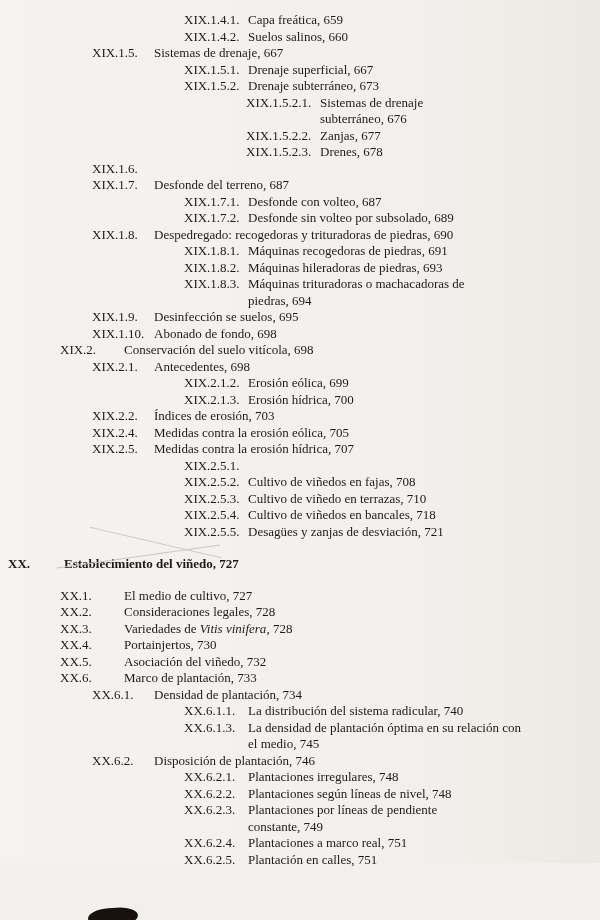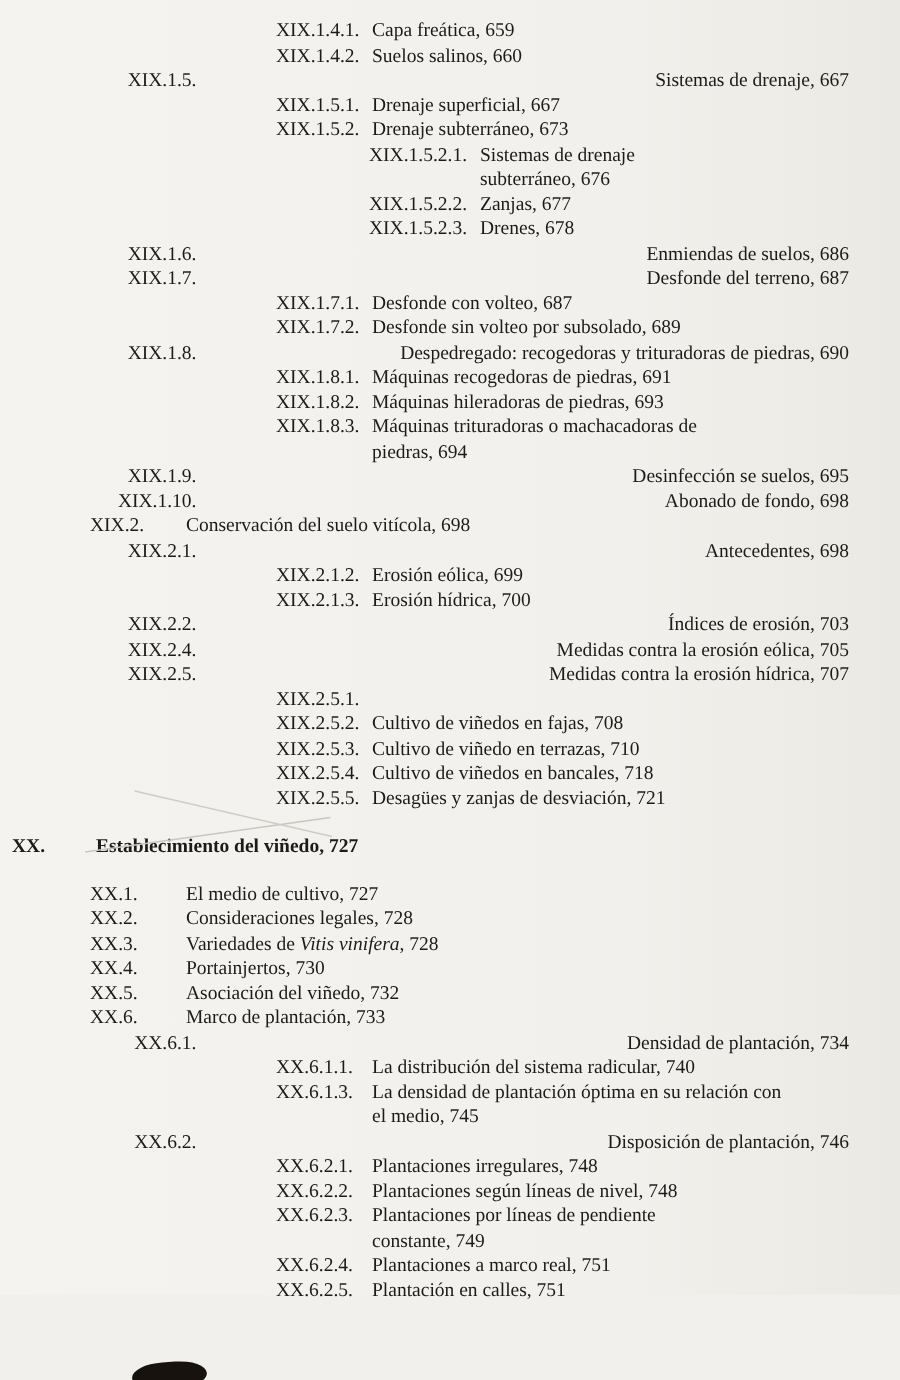--- a/index.html
+++ b/index.html
@@ -23,21 +23,21 @@
     padding: 12px 34px 0 0;
     background: linear-gradient(90deg, #f4f3ef 0%, #f1f0ec 70%, #eae9e3 100%);
   }
   .row {
     display: grid;
     grid-template-columns: var(--numw, 60px) 1fr;
     line-height: 16.5px;
   }
   .lvl0 { margin-left: 8px;   --numw: 56px; }
   .lvl1 { margin-left: 60px;  --numw: 64px; }
-  .lvl2 { margin-left: 69px; text-align: right; --numw: 62px; }
+  .lvl2 { margin-left: 92px; --numw: 62px; }
   .lvl3 { margin-left: 184px; --numw: 64px; }
   .lvl4 { margin-left: 246px; --numw: 74px; }
   .chapter {
     font-weight: bold;
     margin-top: 16px;
     margin-bottom: 15px;
   }
   .num {
     white-space: nowrap;
   }
@@ -104,21 +104,20 @@
       <div class="row lvl4">
         <span class="num">XIX.1.5.2.2.</span>
         <span class="title">Zanjas, 677</span>
       </div>
       <div class="row lvl4">
         <span class="num">XIX.1.5.2.3.</span>
         <span class="title">Drenes, 678</span>
       </div>
       <div class="row lvl2">
         <span class="num">XIX.1.6.</span>
-        <span class="title">Enmiendas de suelos, 686</span>
       </div>
       <div class="row lvl2">
         <span class="num">XIX.1.7.</span>
         <span class="title">Desfonde del terreno, 687</span>
       </div>
       <div class="row lvl3">
         <span class="num">XIX.1.7.1.</span>
         <span class="title">Desfonde con volteo, 687</span>
       </div>
       <div class="row lvl3">

